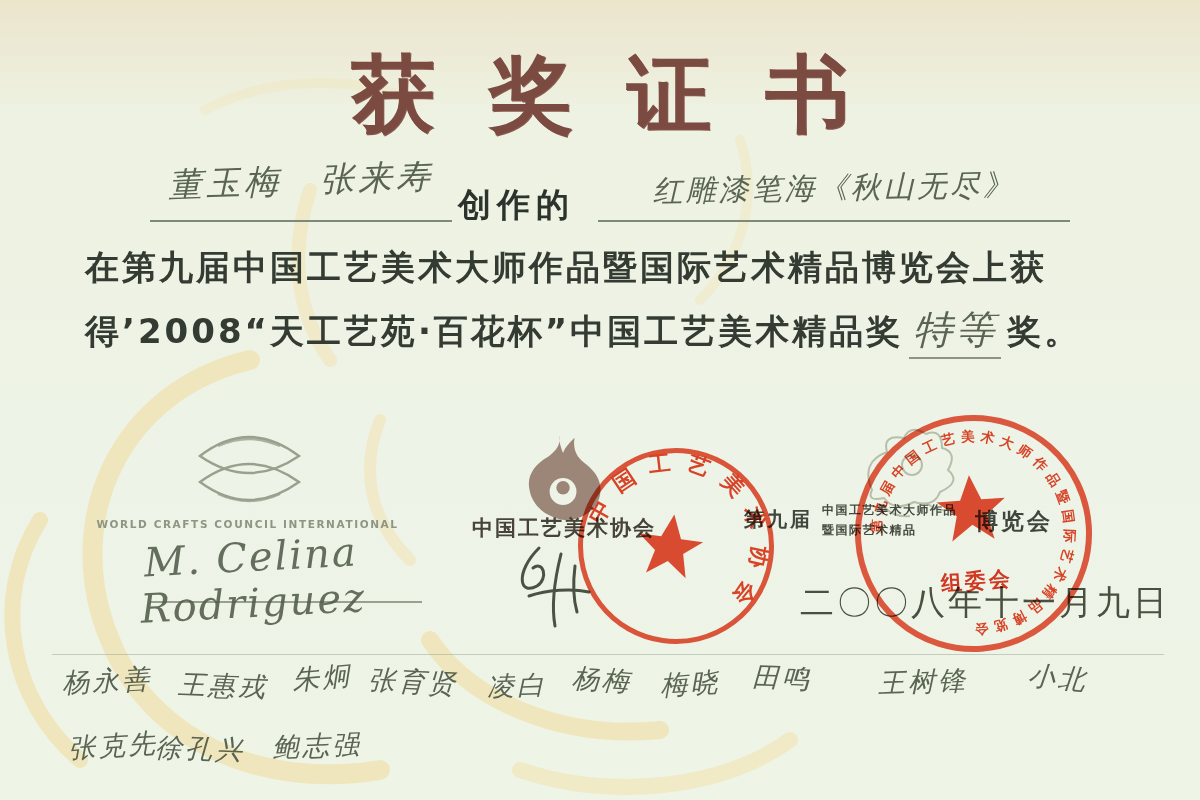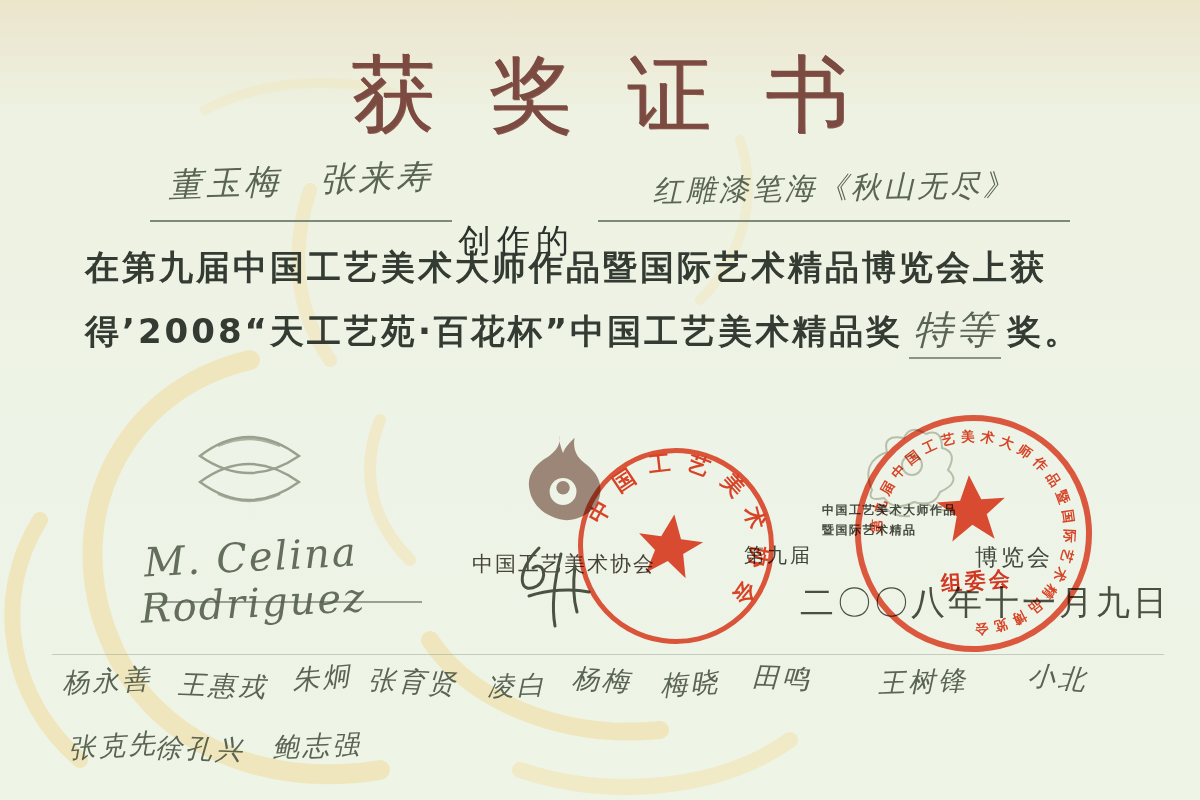--- a/index.html
+++ b/index.html
@@ -7,31 +7,31 @@
     position:relative;width:1200px;height:800px;overflow:hidden;
     background:linear-gradient(180deg,#ebe5cb 0%,#ece9d4 5%,#eef2e2 14%,#edf3e6 55%,#eef4e6 100%);
     font-family:"DejaVu Sans",sans-serif;
   }
   .abs{position:absolute;}
   
   #watermark{left:0;top:0;width:1200px;height:800px;z-index:1;}
   
   .cert-title{
     left:0;top:38px;width:100%;text-align:center;z-index:2;
-    font-family:"DejaVu Serif",serif;font-weight:normal;
+    font-family:"DejaVu Serif",serif;font-weight:bold;
     font-size:84px;letter-spacing:54px;text-indent:54px;
     color:#7b4a40;text-shadow:1px 1px 0 #8a5a50;
   }
   
   .hand{
     font-family:"DejaVu Serif",serif;font-style:italic;
     color:#46513f;opacity:.88;
   }
   .underline-bar{background:#7d897b;height:2px;z-index:2;}
-  .printed{color:#2b332c;font-weight:400;z-index:3;margin-top:36px;}
+  .printed{color:#2b332c;font-weight:700;z-index:3;}
   .body-line{font-size:34px;letter-spacing:3px;color:#333b33;font-weight:700;z-index:3;white-space:nowrap;}
   
   .seal{border-radius:50%;mix-blend-mode:multiply;z-index:6;}
   .seal svg{display:block;}
   .sig-row span{position:absolute;white-space:nowrap;}
   .sig{font-size:27px;letter-spacing:3px;}
   .small-caps{color:#8e9582;font-weight:bold;}
 </style>
 </head>
 <body>
@@ -67,20 +67,21 @@
     <span>奖。</span>
   </div>
 
 
   <svg class="abs" style="left:192px;top:428px;z-index:2;" width="115" height="82" viewBox="0 0 115 82" fill="none" stroke="#99a18e" stroke-width="2.4">
     <path d="M8,28 Q57,-10 107,28 Q57,62 8,28 Z"></path>
     <path d="M8,54 Q57,18 107,54 Q57,90 8,54 Z"></path>
     <path d="M26,18 Q57,4 88,18" opacity="0.8"></path>
     <path d="M26,66 Q57,80 88,66" opacity="0.8"></path>
   </svg>
+  <div class="abs small-caps" style="left:75px;top:518px;width:345px;text-align:center;font-size:10.5px;letter-spacing:1.6px;z-index:2;">WORLD CRAFTS COUNCIL INTERNATIONAL</div>
   <div class="abs hand" style="left:62px;top:534px;width:380px;text-align:center;font-size:40px;letter-spacing:2px;transform:rotate(-3deg);color:#515c4b;z-index:3;">M. Celina Rodriguez</div>
   <div class="abs" style="left:150px;top:601px;width:272px;height:1.5px;background:#6a7563;opacity:.65;z-index:2;"></div>
 
   <svg class="abs" style="left:520px;top:432px;z-index:2;" width="88" height="96" viewBox="0 0 90 100">
     <path d="M40,4 C42,14 36,20 28,26 C14,34 6,46 9,60 C12,78 28,90 48,92 C70,90 84,76 83,58 C82,46 74,38 66,32 C58,26 54,18 56,6 C50,12 46,16 44,22 C41,14 40,10 40,4 Z" fill="#8d7263" opacity="0.85"></path>
     <circle cx="44" cy="62" r="14" fill="#edf3e6"></circle>
     <circle cx="44" cy="58" r="7" fill="#8d7263" opacity="0.85"></circle>
   </svg>
   <div class="abs printed" style="left:472px;top:514px;font-size:21px;letter-spacing:2px;color:#474338;">中国工艺美术协会</div>
   <svg class="abs" style="left:505px;top:538px;z-index:3;" width="110" height="92" viewBox="0 0 110 92" fill="none" stroke="#4a5244" stroke-width="3" stroke-linecap="round">

